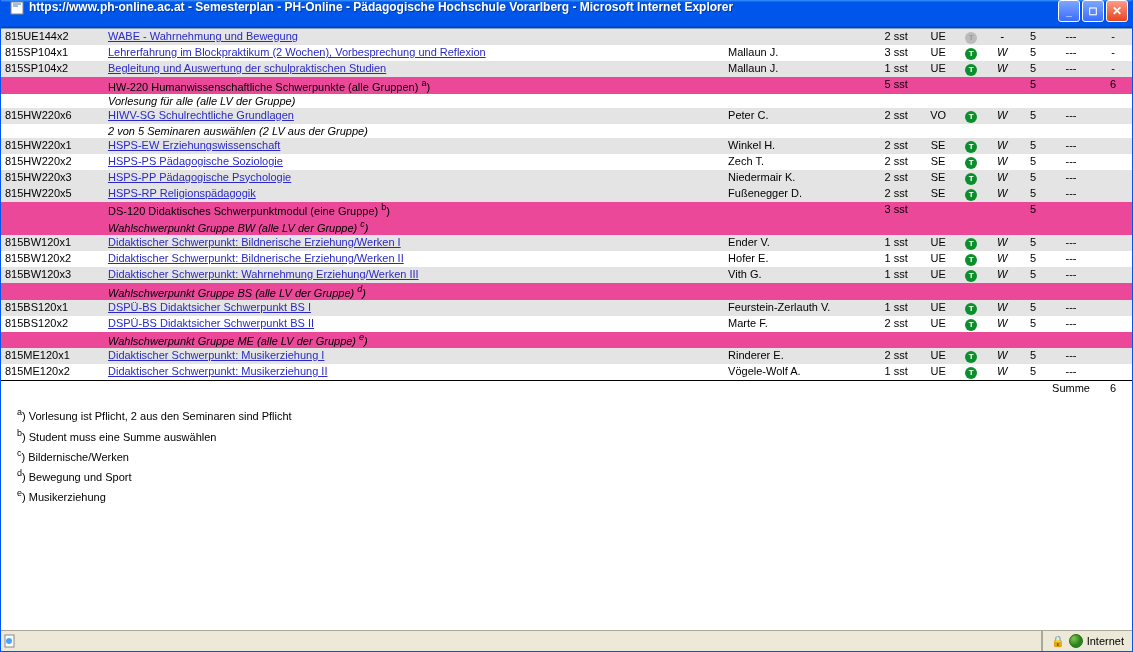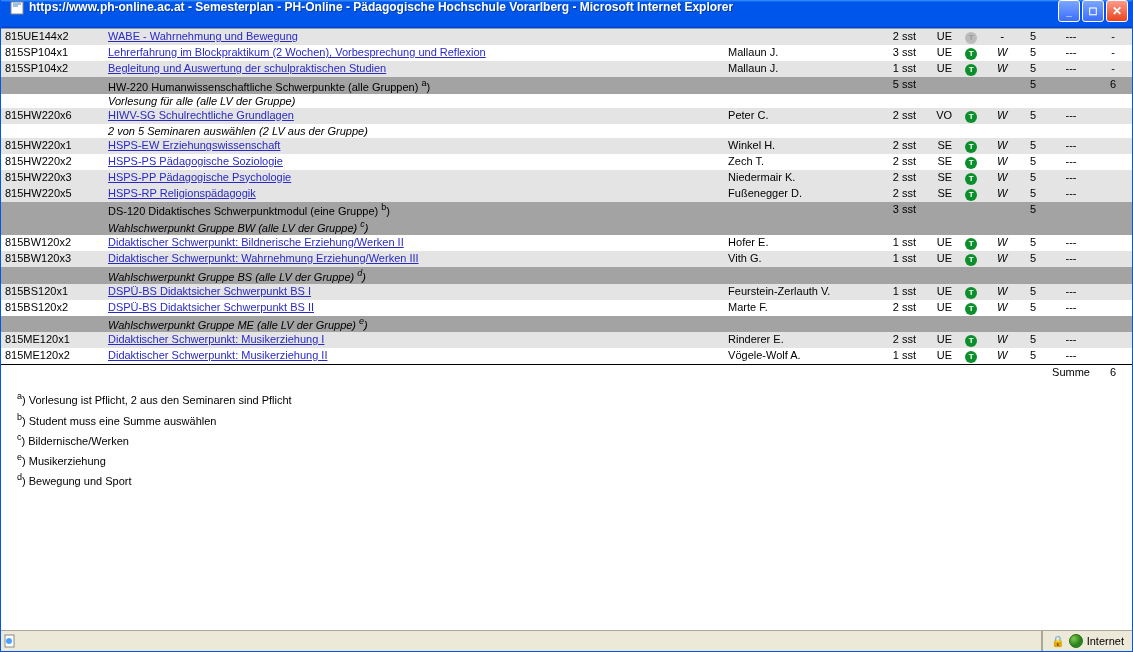--- a/index.html
+++ b/index.html
@@ -11,29 +11,29 @@
   .win-btns{display:flex;gap:2px}
   .win-btn{width:20px;height:20px;border:1px solid #fff;border-radius:3px;display:flex;align-items:center;justify-content:center;font-family:Arial;font-weight:bold;font-size:10px;color:#fff;cursor:default}
   .btn-min,.btn-max{background:linear-gradient(to bottom,#7ba7ff,#3c6dff)}
   .btn-close{background:linear-gradient(to bottom,#ff9a8a,#e7461e);font-size:12px}
   .content-wrap{flex:1;display:flex;overflow:hidden;border-top:1px solid #7f9db9}
   .content{flex:1;overflow-y:scroll;overflow-x:hidden;background:#fff;padding:0 0 12px 0}
   table.sem{width:100%;border-collapse:collapse;font-size:11px}
   table.sem td{padding:1px 4px;vertical-align:top;white-space:nowrap}
   tr.course td{background:#e4e4e4}
   tr.course.alt td{background:#fff}
-  tr.group-head td{background:#a3a3a3}
+  tr.group-head td{background:#ec4899}
   td.code{color:#000;width:95px;padding-left:16px}
   td.title{min-width:480px}
   td.title a{color:#2929c7;}
   td.title .group-txt{color:#000;font-style:italic}
   td.title .mod-txt{color:#000}
   td.lect{width:140px}
-  td.sst{width:40px;text-align:right;padding-right:6px}
-  td.kind{width:28px;text-align:right}
+  td.sst{width:40px;text-align:center;padding-right:6px}
+  td.kind{width:28px;text-align:center}
   td.stat{width:22px;text-align:center}
   td.wclk{width:24px;text-align:center;font-style:italic}
   td.g5{width:22px;text-align:center}
   td.dash{width:32px;text-align:center}
   td.last{width:30px;text-align:center}
   .dot{display:inline-block;width:12px;height:12px;border-radius:6px;background:#0a8f2a;color:#fff;font-size:8px;line-height:12px;text-align:center;font-weight:bold}
   .dot.grey{background:#bbb;color:#999}
   .sum-row td{border-top:1px solid #000}
   .sum-lbl{text-align:right;padding-right:6px}
   .notes{padding:10px 4px 4px 16px;font-size:11px;line-height:1.6}
@@ -207,20 +207,32 @@
               <td class="wclk"></td>
           <td class="g5">5</td>
           <td class="dash"></td>
               <td class="last"></td>
         </tr>
 
         <tr class="group-head">
           <td class="code"></td>
           <td class="title" colspan="9"><span class="group-txt"><span>Wahlschwerpunkt Gruppe BW (alle LV der Gruppe) </span><sup>c</sup>)</span></td>
         </tr>
+        <tr class="course">
+          <td class="code">815BW120x1</td>
+          <td class="title"><a href="#">Didaktischer Schwerpunkt: Bildnerische Erziehung/Werken I</a></td>
+          <td class="lect">Ender V.</td>
+          <td class="sst">1 sst</td>
+          <td class="kind">UE</td>
+          <td class="stat"><span class="dot">T</span></td>
+          <td class="wclk">W</td>
+          <td class="g5">5</td>
+          <td class="dash">---</td>
+          <td class="last"></td>
+        </tr>
         <tr class="course alt">
           <td class="code">815BW120x2</td>
           <td class="title"><a href="#">Didaktischer Schwerpunkt: Bildnerische Erziehung/Werken II</a></td>
           <td class="lect">Hofer E.</td>
           <td class="sst">1 sst</td>
           <td class="kind">UE</td>
           <td class="stat"><span class="dot">T</span></td>
           <td class="wclk">W</td>
           <td class="g5">5</td>
           <td class="dash">---</td>
@@ -303,22 +315,22 @@
           <td class="last">6</td>
         </tr>
 
         </tbody>
       </table>
 
       <div class="notes">
         <div><sup>a</sup>) <span>Vorlesung ist Pflicht, 2 aus den Seminaren sind Pflicht</span></div>
         <div><sup>b</sup>) <span>Student muss eine Summe auswählen</span></div>
         <div><sup>c</sup>) <span>Bildernische/Werken</span></div>
+        <div><sup>d</sup>) <span>Bewegung und Sport</span></div>
         <div><sup>e</sup>) <span>Musikerziehung</span></div>
-        <div><sup>d</sup>) <span>Bewegung und Sport</span></div>
       </div>
 
     </div>
   </div>
 
   <div class="statusbar">
     <div class="status-left">
       <span class="ie-page">
         <svg viewBox="0 0 14 14">
             <rect x="2" y="1" width="9" height="12" fill="#fff" stroke="#888"></rect>

